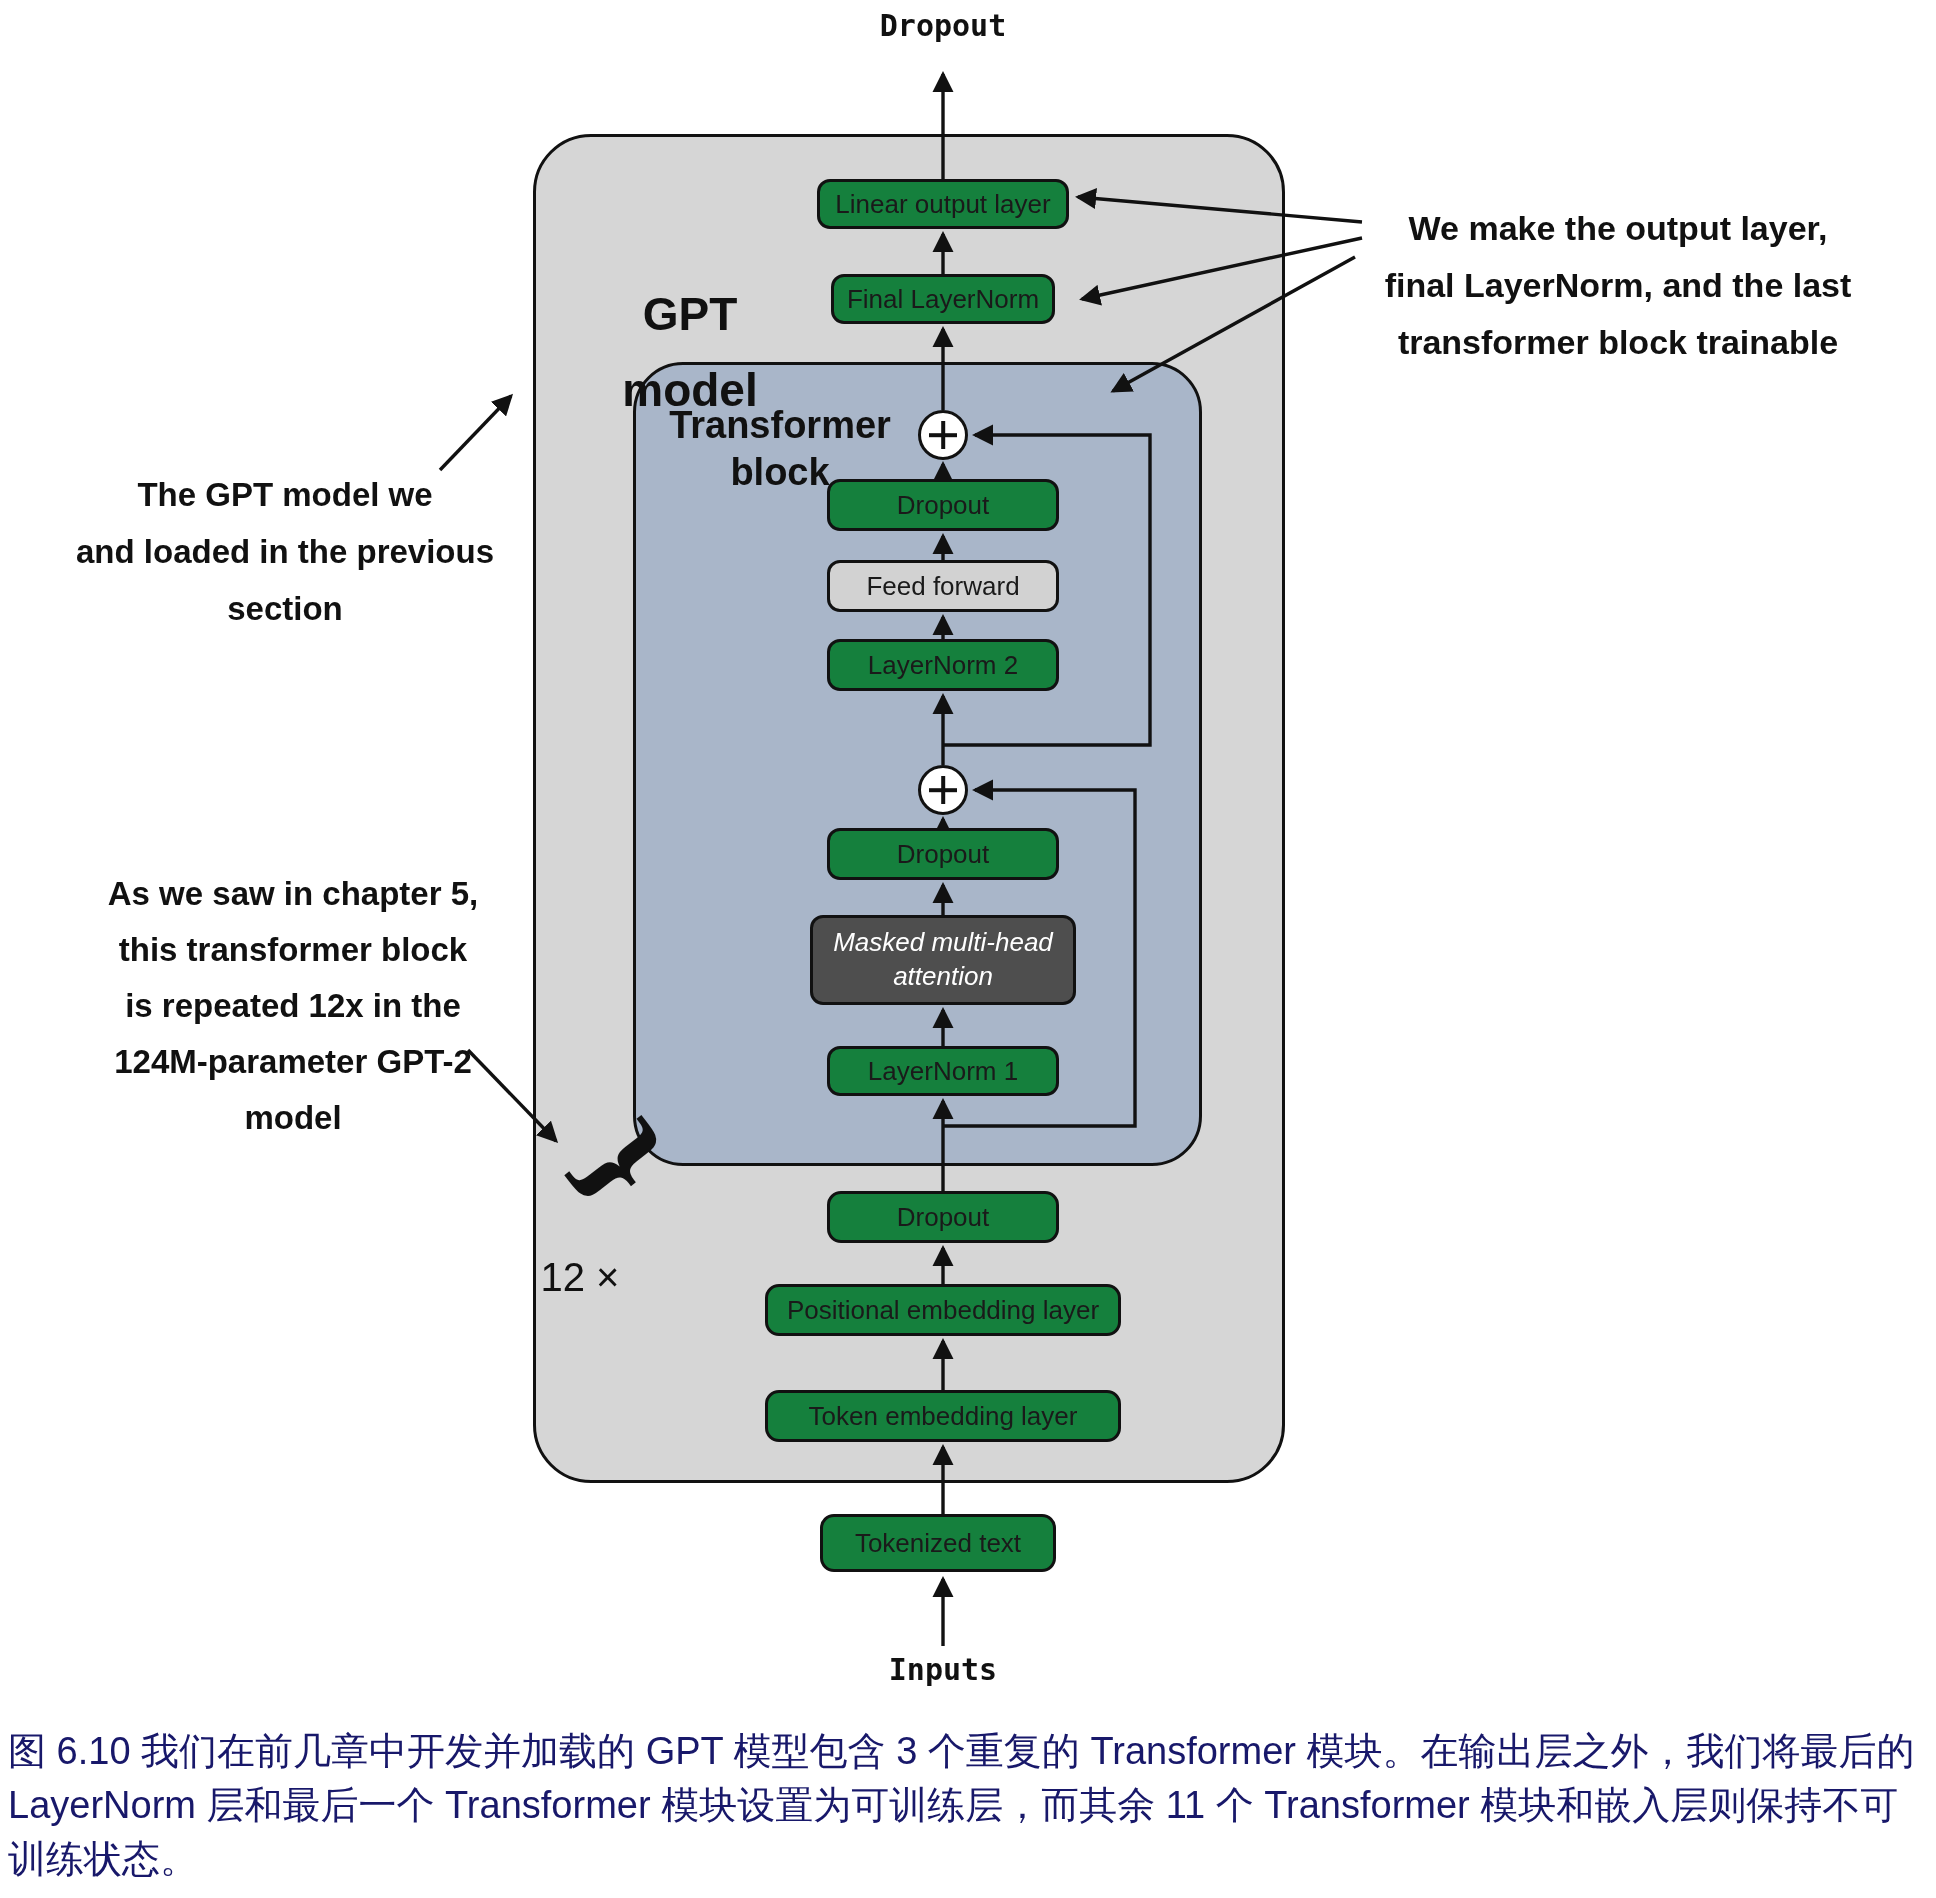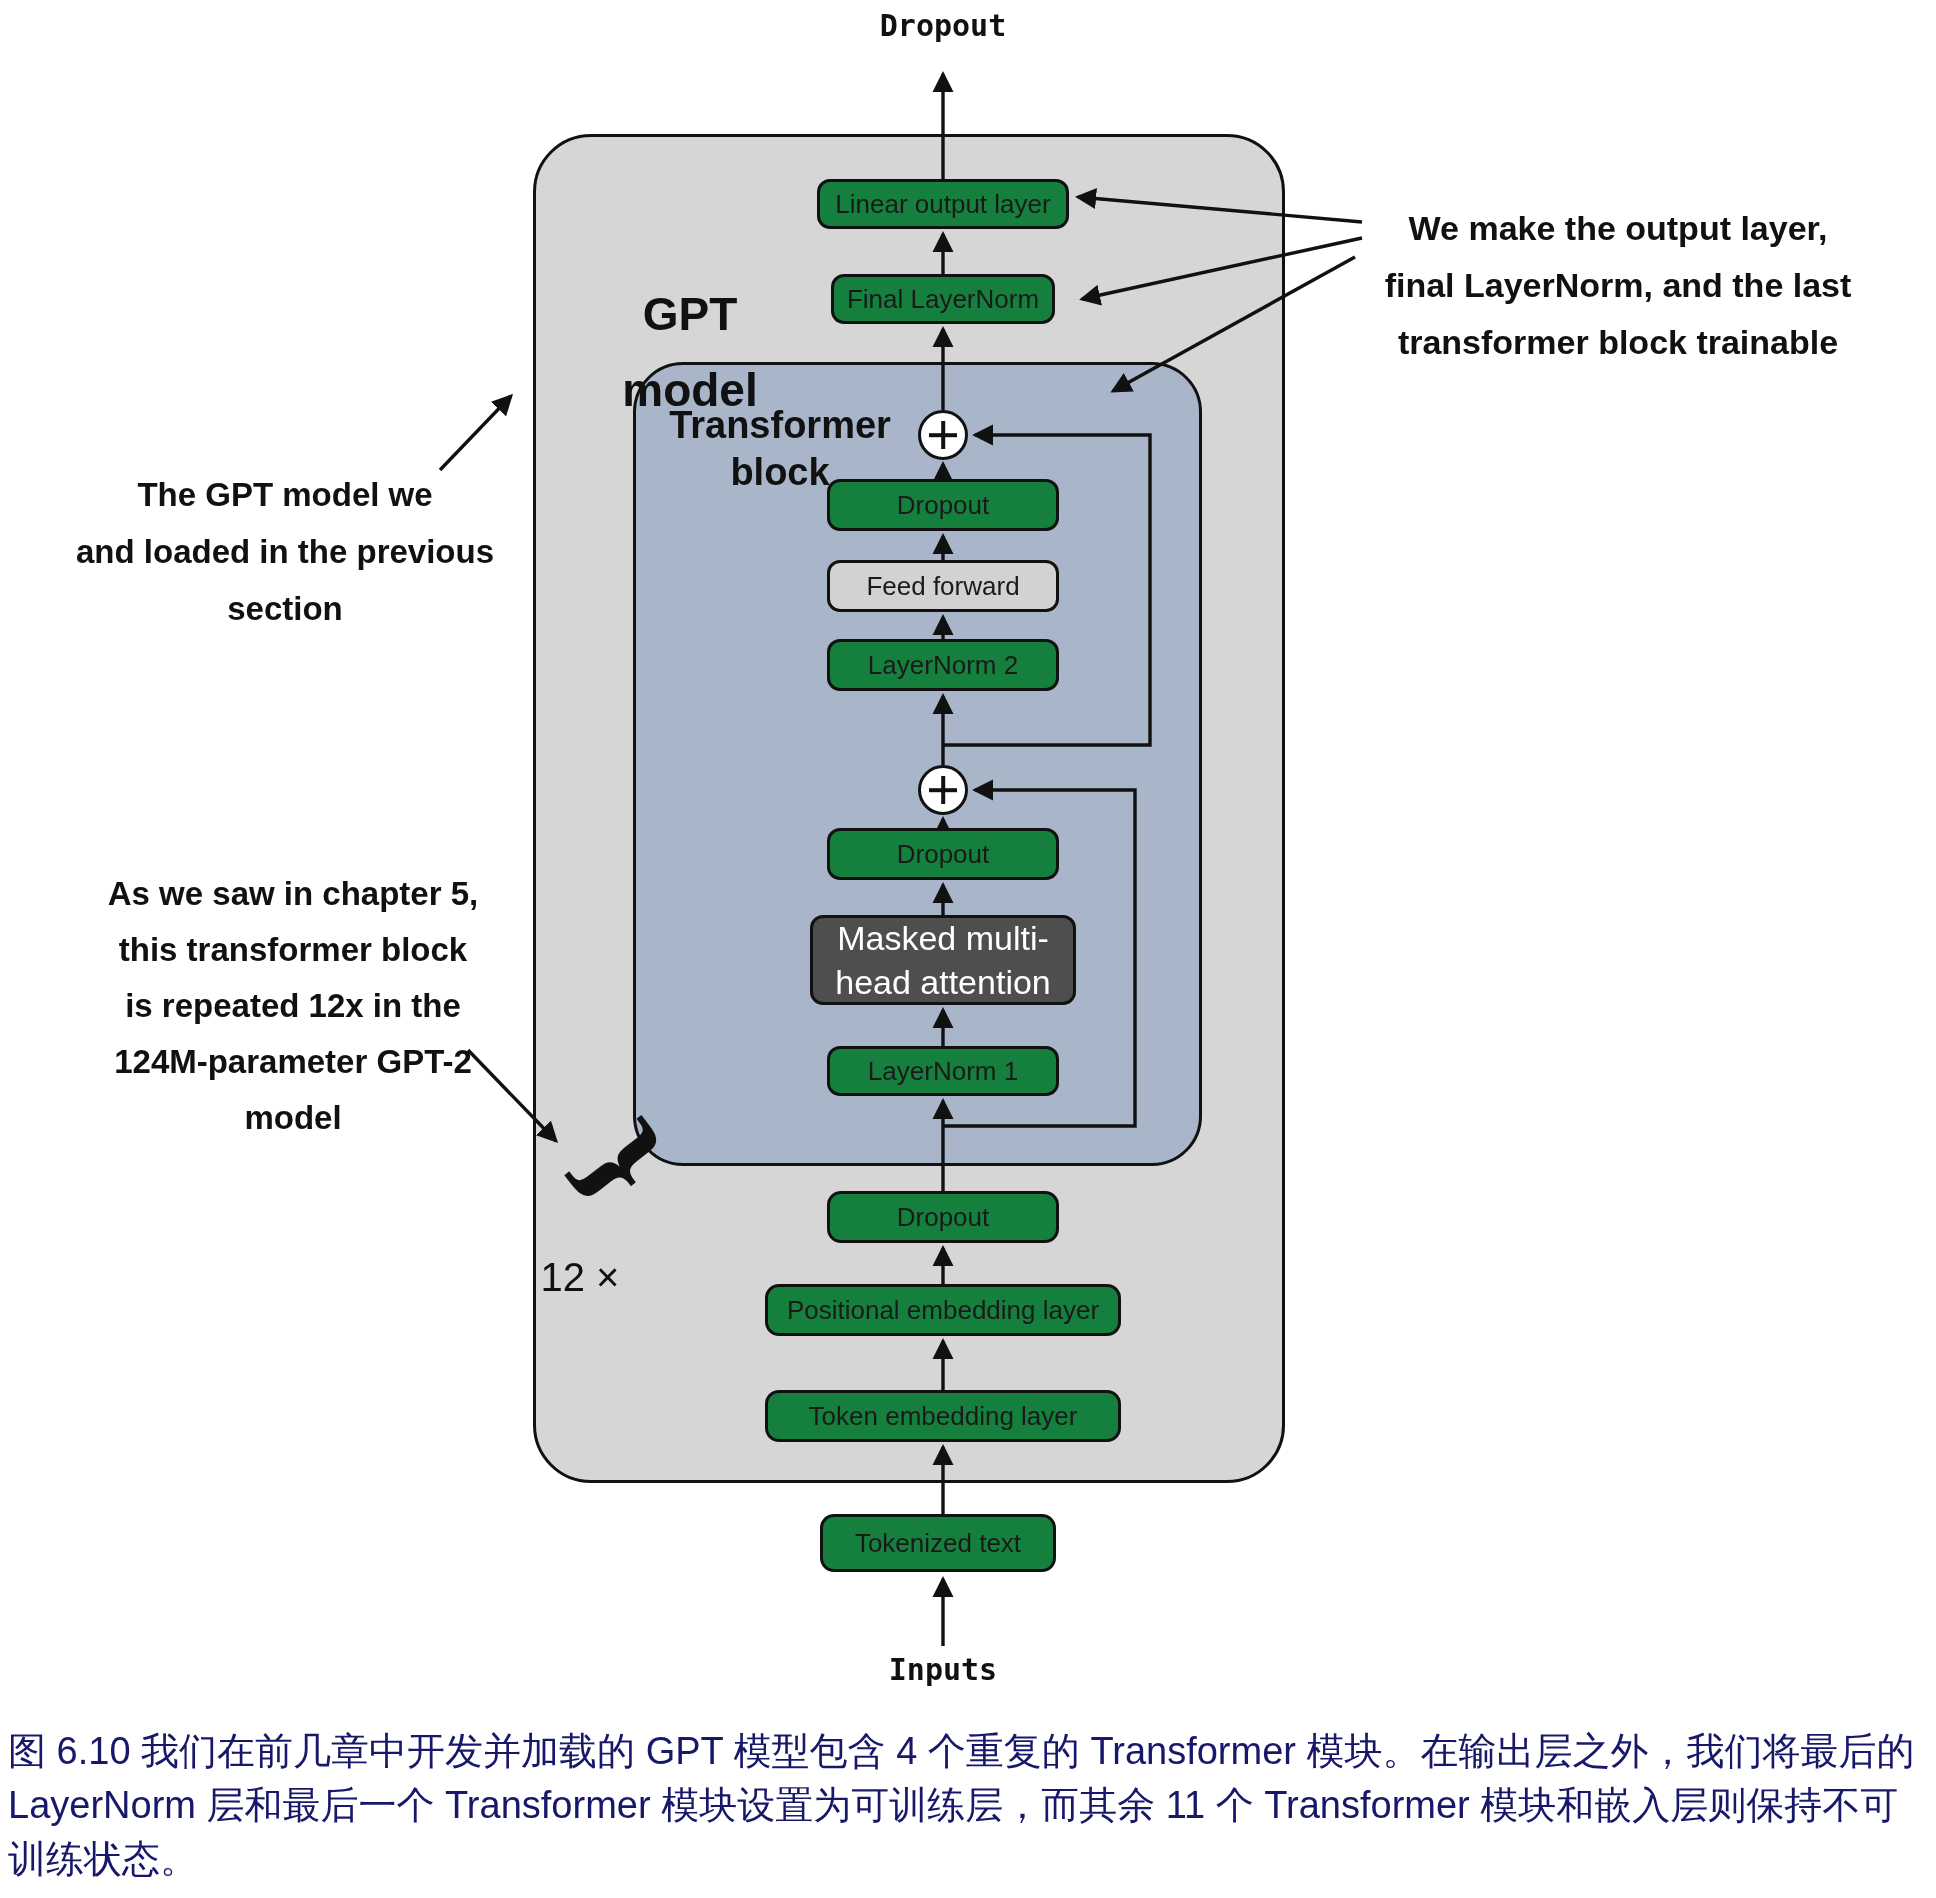--- a/index.html
+++ b/index.html
@@ -16,21 +16,21 @@
   .blue-box{position:absolute;left:633px;top:362px;width:569px;height:804px;
     background:var(--transformer-container);border:3.5px solid var(--box-border);border-radius:50px;}
 
   svg.wires{position:absolute;left:0;top:0;width:1936px;height:1898px;z-index:2;}
   svg.wires line, svg.wires polyline{stroke:var(--line-color);stroke-width:3.4;fill:none;}
 
   .node{position:absolute;z-index:3;display:flex;align-items:center;justify-content:center;
     background:#15803d;border:3.2px solid var(--box-border);border-radius:13px;
     font-size:26px;color:#1a1a1a;white-space:nowrap;text-align:center;}
   .node.gray{background:var(--feed-forward-fill);}
-  .node.dark{background:var(--attention-fill);color:var(--attention-text);white-space:normal;line-height:1.3;font-size:34px;}
+  .node.dark{background:var(--attention-fill);color:var(--attention-text);white-space:normal;line-height:1.3;font-size:26px;font-style:italic;}
   .node.outside{border-radius:14px;}
 
   .plus-circle{position:absolute;z-index:3;width:50px;height:50px;border-radius:50%;
     background:#ffffff;border:3.4px solid var(--box-border);}
   .plus-circle::before,.plus-circle::after{content:"";position:absolute;background:#111;left:50%;top:50%;}
   .plus-circle::before{width:28px;height:3.6px;transform:translate(-50%,-50%);}
   .plus-circle::after{width:3.6px;height:28px;transform:translate(-50%,-50%);}
 
   .mono-label{position:absolute;z-index:3;width:220px;text-align:center;
     font-family:"DejaVu Sans Mono","Liberation Mono",monospace;font-size:30px;font-weight:700;color:#111;}
@@ -143,15 +143,15 @@
     <div>is repeated 12x in the</div>
     <div>124M-parameter GPT-2</div>
     <div>model</div>
   </div>
   <div class="annotation ann-right">
     <div>We make the output layer,</div>
     <div>final LayerNorm, and the last</div>
     <div>transformer block trainable</div>
   </div>
 
-  <div class="caption">图 6.10 我们在前几章中开发并加载的 GPT 模型包含 4 个重复的 Transformer 模块。在输出层之外，我们将最后的 LayerNorm 层和最后一个 Transformer 模块设置为可训练层，而其余 11 个 Transformer 模块和嵌入层则保持不可训练状态。</div>
+  <div class="caption">图 6.10 我们在前几章中开发并加载的 GPT 模型包含 3 个重复的 Transformer 模块。在输出层之外，我们将最后的 LayerNorm 层和最后一个 Transformer 模块设置为可训练层，而其余 11 个 Transformer 模块和嵌入层则保持不可训练状态。</div>
 
 </div>
 
 </body></html>

